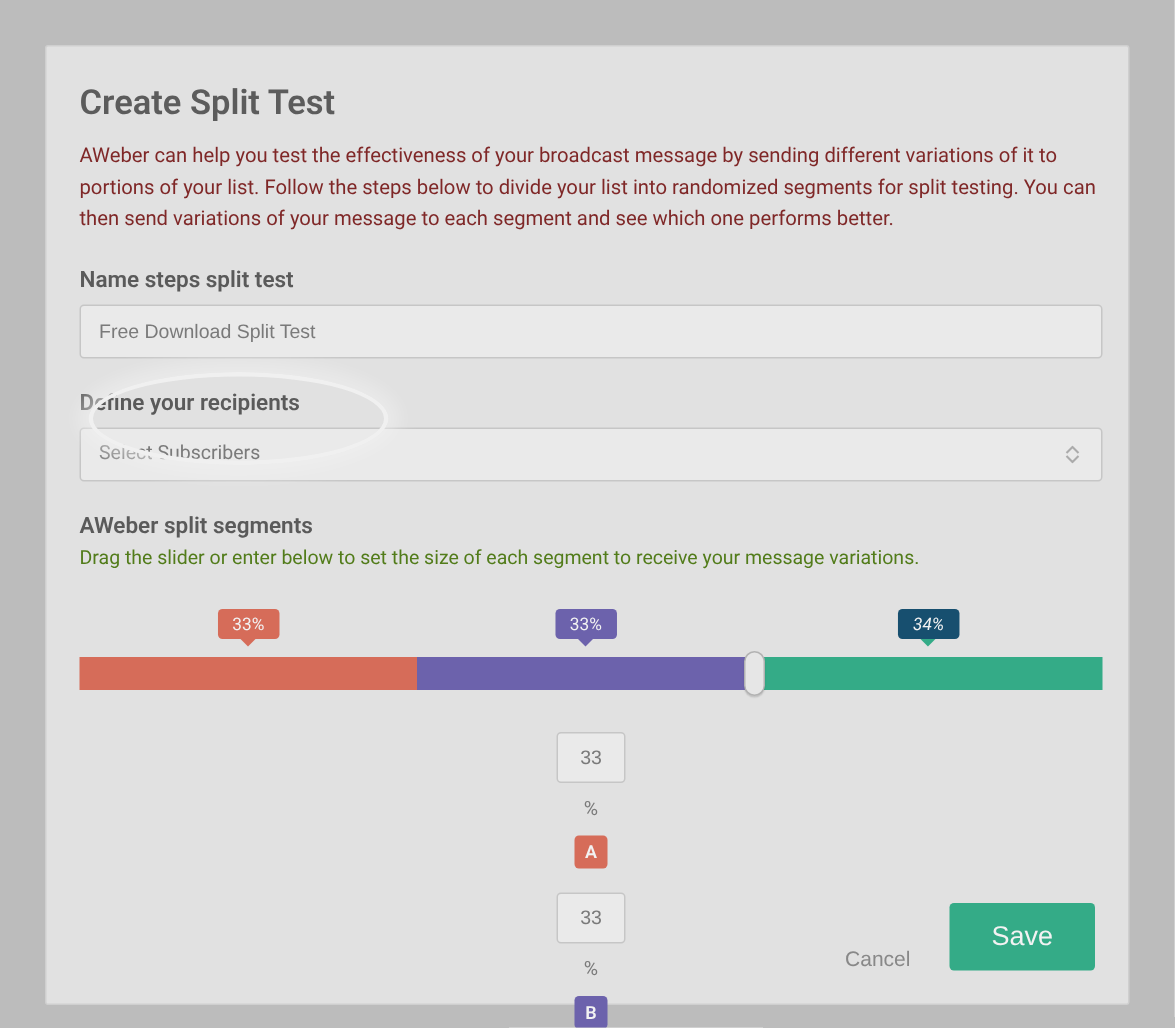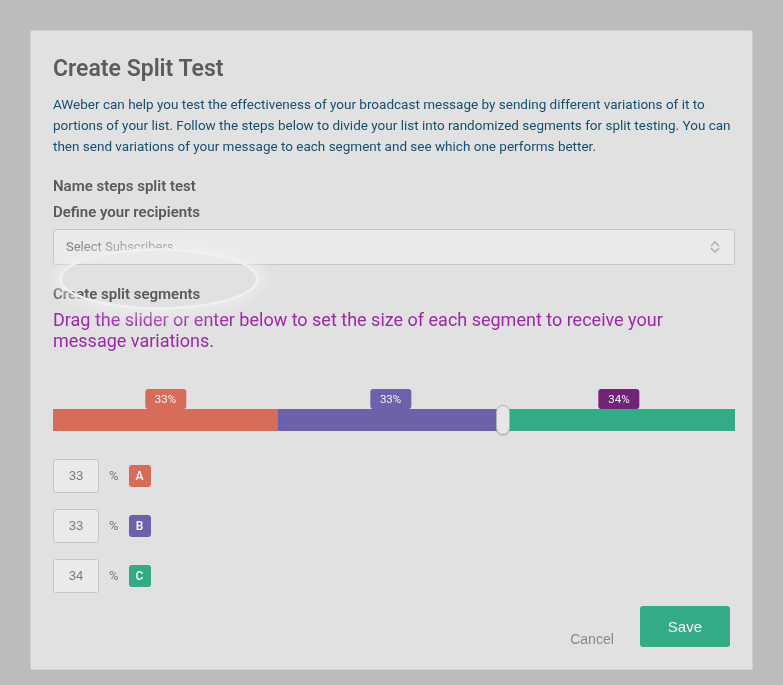--- a/index.html
+++ b/index.html
@@ -23,21 +23,21 @@
       border-radius: 2px;
     }
     .page-title {
       font-size: 23px;
       font-weight: 600;
       color: #585858;
       margin-bottom: 12px;
     }
     .intro {
       font-size: 13.5px;
-      color: #0c4a6e;
+      color: #7f1d1d;
       line-height: 1.55;
       margin-bottom: 20px;
     }
     .section-label {
       font-size: 15px;
       font-weight: 600;
       color: #565656;
       margin-bottom: 8px;
     }
     .text-input, .select-wrap {
@@ -56,51 +56,51 @@
     }
     .text-input { outline: none; }
     .select-wrap { justify-content: space-between; cursor: pointer; }
     .select-caret {
       width: 14px; height: 18px;
       display: flex; flex-direction: column; align-items: center; justify-content: center;
       opacity: .55;
     }
     .select-caret svg { width: 10px; height: 6px; display:block; }
     .subtext {
-      font-size: 18px;
-      color: #a21caf;
+      font-size: 13px;
+      color: #4d7c0f;
       margin-top: -2px;
       margin-bottom: 22px;
     }
     
     .slider-area { position: relative; margin-bottom: 28px; }
     .tooltips { position: relative; height: 28px; margin-bottom: 8px; }
     .tip {
       position: absolute;
       transform: translateX(-50%);
       color: #fff;
       font-size: 11.5px;
       padding: 3px 10px;
       border-radius: 3px;
-      top: 16px;
+      top: 4px;
     }
     .tip::after {
       content: "";
       position: absolute;
       left: 50%; bottom: -5px;
       transform: translateX(-50%);
       border-left: 5px solid transparent;
       border-right: 5px solid transparent;
       border-top: 5px solid currentColor;
     }
     .tip-a { background:#e06a55; color:#e06a55; }
     .tip-a span{color:#fff;}
     .tip-b { background:#6a5fb1; color:#6a5fb1; }
     .tip-b span{color:#fff;}
-    .tip-c { background:#701a75; color:#2cb088; }
+    .tip-c { background:#0c4a6e; color:#2cb088;font-style:italic; }
     .tip-c span{color:#fff;}
     .bar {
       width: 100%; height: 22px;
       display: flex;
       border-radius: 2px;
       overflow: visible;
       position: relative;
     }
     .seg-a { background:#e06a55; width:33%; }
     .seg-b { background:#6a5fb1; width:33%; }
@@ -110,21 +110,21 @@
       top:-4px;
       width:14px; height:30px;
       background:#f2f2f2;
       border:1px solid #b8b8b8;
       border-radius:7px;
       transform:translateX(-50%);
       box-shadow: 0 1px 1px rgba(0,0,0,.15);
       cursor:grab;
     }
     
-    .seg-row { display:flex; align-items:center; gap:10px; margin-bottom:16px; }
+    .seg-row { display:flex; align-items:center; gap:10px; margin-bottom:16px;flex-direction:column; }
     .seg-input {
       width:46px; height:34px;
       border:1px solid #cfcfcf; background:#f6f6f6;
       border-radius:3px; text-align:center;
       font-size:13px; color:#7a7a7a; outline:none;
     }
     .pct { font-size:13px; color:#7a7a7a; }
     .badge {
       width:22px; height:22px;
       border-radius:3px;
@@ -140,21 +140,21 @@
       right:22px; bottom:22px;
       display:flex; align-items:flex-end; gap:26px;
     }
     .cancel {
       font-size:14px; color:#8a8a8a; cursor:pointer; background:none; border:none;
     }
     .save-btn {
       background:#2cb088; color:#fff;
       border:none; border-radius:3px;
       padding:12px 28px;
-      font-size:15px; cursor:pointer;
+      font-size:18px; cursor:pointer;
     }
     
     .highlight {
       position:absolute;
       border:3px solid #fdfdfd;
       border-radius:50%;
       width:200px; height:62px;
       left:28px; top:217px;
       box-shadow: 0 0 14px 8px rgba(255,255,255,.55);
       pointer-events:none;
@@ -168,35 +168,36 @@
   </style>
 </head>
 <body>
 
 <div class="panel">
 
   <h1 class="page-title">Create Split Test</h1>
   <p class="intro">AWeber can help you test the effectiveness of your broadcast message by sending different variations of it to portions of your list. Follow the steps below to divide your list into randomized segments for split testing. You can then send variations of your message to each segment and see which one performs better.</p>
 
   <div class="section-label">Name steps split test</div>
+  <input class="text-input" type="text" value="Free Download Split Test" style="">
 
   <div class="section-label">Define your recipients</div>
   <div class="select-wrap">
     <span>Select Subscribers</span>
     <span class="select-caret">
       <svg viewBox="0 0 10 6">
           <path d="M1 5 L5 1 L9 5" fill="none" stroke="#777" stroke-width="1.4"></path>
         </svg>
       <svg viewBox="0 0 10 6">
           <path d="M1 1 L5 5 L9 1" fill="none" stroke="#777" stroke-width="1.4"></path>
         </svg>
     </span>
   </div>
 
-  <div class="section-label">Create split segments</div>
+  <div class="section-label">AWeber split segments</div>
   <div class="subtext">Drag the slider or enter below to set the size of each segment to receive your message variations.</div>
 
   <div class="slider-area">
     <div class="tooltips">
       <div class="tip tip-a" style="left:16.5%"><span>33%</span></div>
       <div class="tip tip-b" style="left:49.5%"><span>33%</span></div>
       <div class="tip tip-c" style="left:83%"><span>34%</span></div>
     </div>
     <div class="bar">
       <div class="seg-a"></div>

